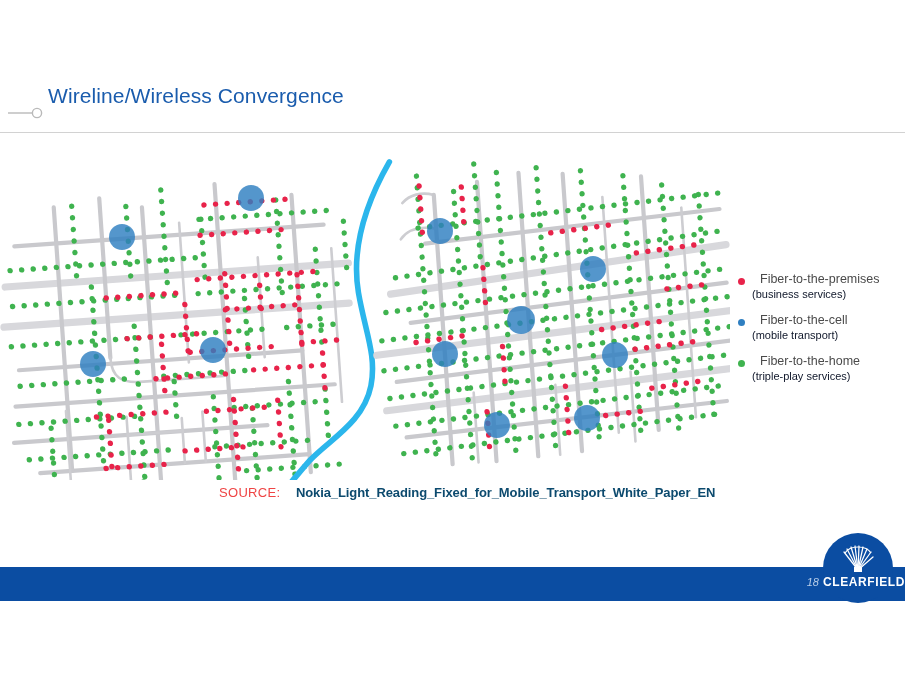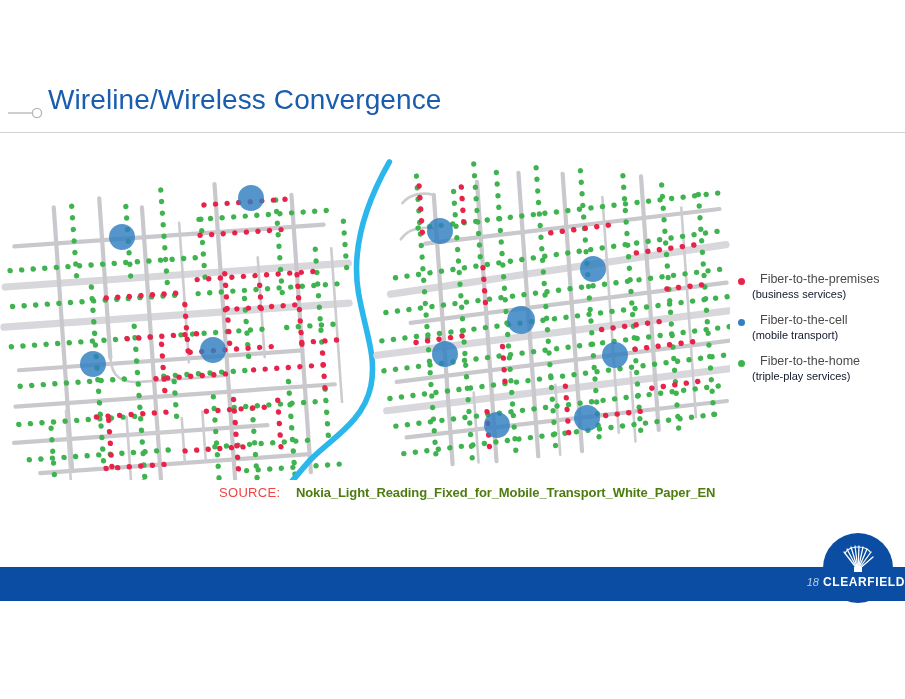--- a/index.html
+++ b/index.html
@@ -5,39 +5,39 @@
   html,body{margin:0;padding:0;background:#ffffff;}
   body{width:905px;height:699px;position:relative;overflow:hidden;
        font-family:"Liberation Sans","DejaVu Sans",sans-serif;}
 
   
   #slide{position:absolute;inset:0;background:#fff;}
 
   
   #title-area{position:absolute;left:0;top:88px;width:905px;height:46px;}
   #title-bullet{position:absolute;left:8px;top:18px;width:36px;height:14px;}
-  #title-text{position:absolute;left:48px;top:-4px;font-size:28px;color:#1a5cad;
+  #title-text{position:absolute;left:48px;top:-4px;font-size:21px;color:#1a5cad;
       letter-spacing:.1px;white-space:nowrap;font-weight:400;}
   #title-rule{position:absolute;left:0;top:132px;width:905px;height:1px;background:#d2d2d2;}
 
   
   #map-wrap{position:absolute;left:0;top:150px;width:730px;height:330px;}
   #map-svg{display:block;width:730px;height:330px;}
 
   
   #legend{position:absolute;left:736px;top:272px;width:165px;}
   .legend-item{position:relative;margin-bottom:12px;padding-left:16px;}
   .legend-dot{position:absolute;left:2px;top:6px;width:7px;height:7px;border-radius:50%;}
   .legend-l1{font-size:12.5px;color:#4a4a4a;line-height:14.5px;white-space:nowrap;margin-left:8px;}
   .legend-l2{font-size:11px;color:#0f172a;line-height:14.5px;white-space:nowrap;}
 
   
   #source{position:absolute;left:219px;top:485px;font-size:13px;white-space:nowrap;}
   #source-label{color:#ef4444;letter-spacing:.3px;}
-  #source-value{color:#4d7c0f;font-weight:bold;letter-spacing:-.1px;padding-left:12px;}
+  #source-value{color:#0c4a6e;font-weight:bold;letter-spacing:-.1px;padding-left:12px;}
 
   
   #footer-bar{position:absolute;left:0;top:567px;width:905px;height:34px;background:#0b4da2;}
   #page-number{position:absolute;left:795px;top:576px;width:24px;text-align:right;
       font-size:11px;color:#b7cde8;font-style:italic;}
   #logo-badge{position:absolute;left:823px;top:533px;width:70px;height:68px;}
   #logo-circle{position:absolute;left:0;top:0;width:70px;height:70px;border-radius:50%;
       background:#0b4da2;}
   #logo-shell{position:absolute;left:18px;top:10px;width:34px;height:30px;}
   #logo-word{position:absolute;left:0;top:42px;width:70px;text-align:left;

